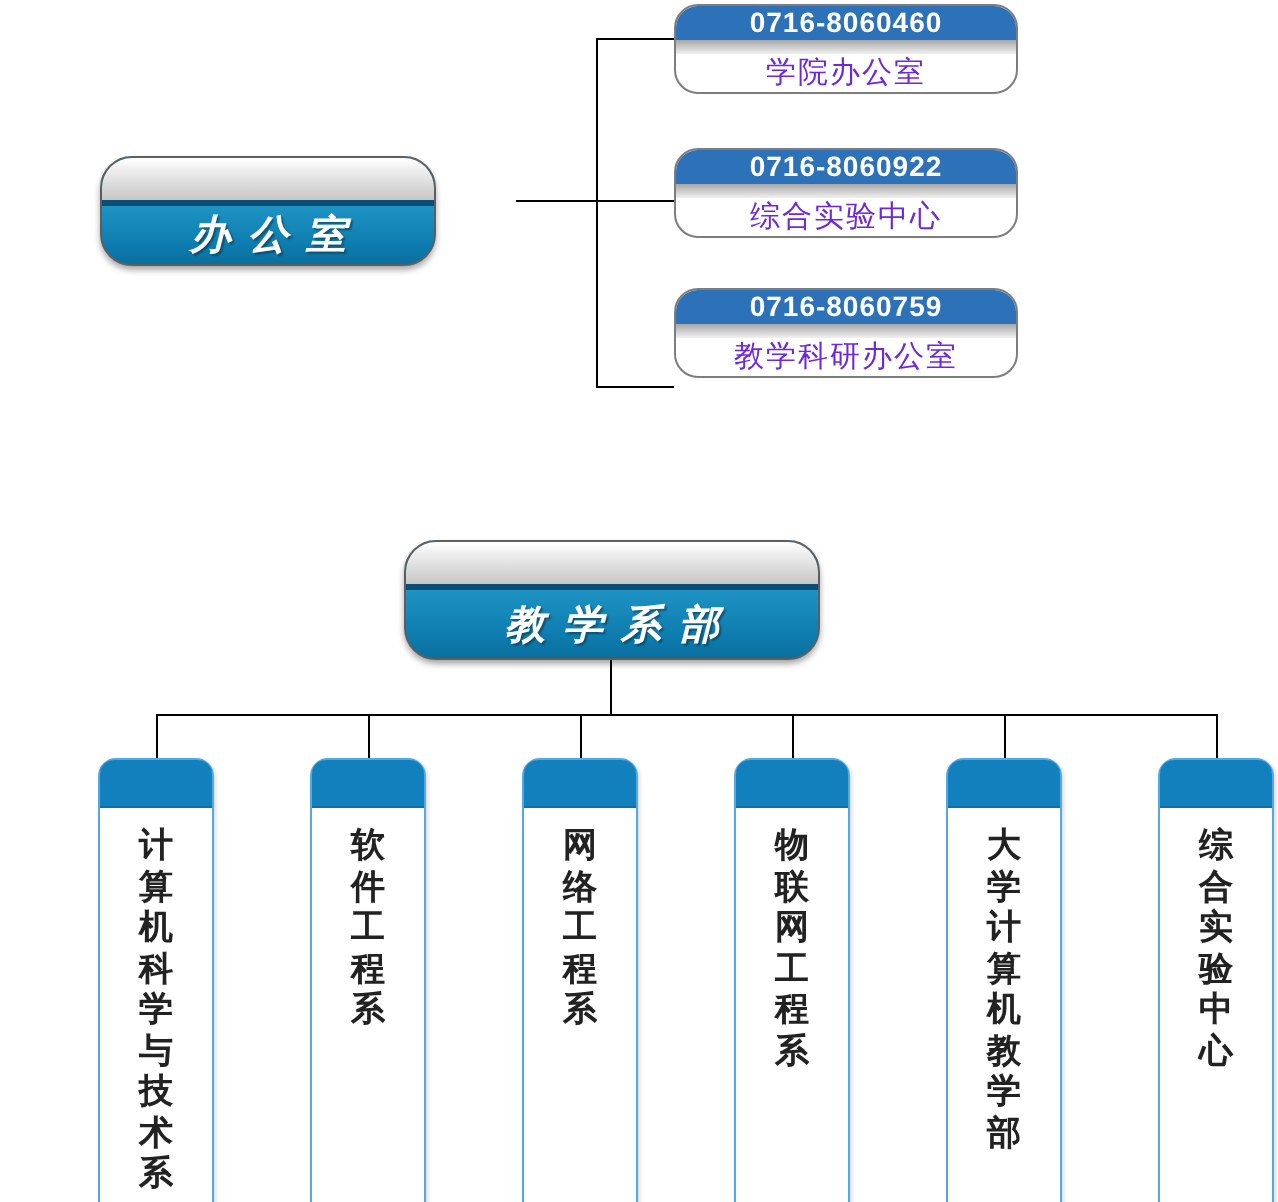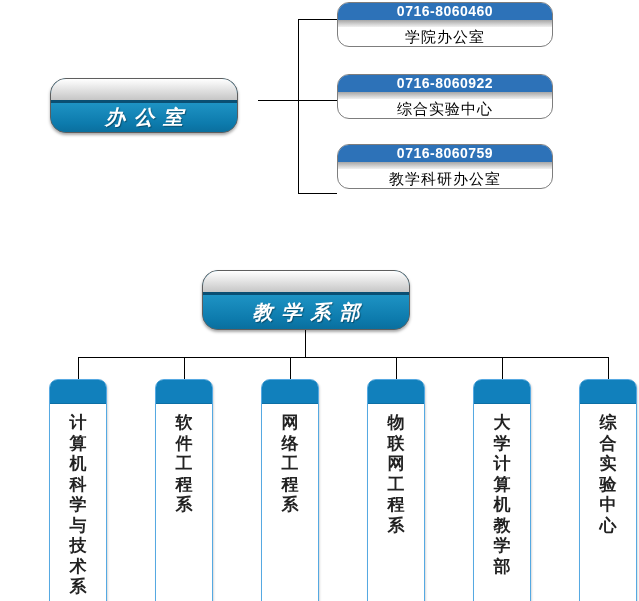--- a/index.html
+++ b/index.html
@@ -24,30 +24,30 @@
     display:flex;align-items:center;justify-content:center;
   }
   .node-label{
     color:#ffffff;font-size:20px;font-weight:bold;font-style:italic;
     font-family:"DejaVu Serif", serif;letter-spacing:9px;text-indent:9px;
     text-shadow:1px 1px 1px rgba(0,0,0,0.35);white-space:nowrap;
   }
 
   
   .pbox{
-    position:absolute;left:337px;width:216px;height:45px;box-sizing:border-box;
+    position:absolute;left:337px;width:172px;height:45px;box-sizing:border-box;
     border:1px solid #7d7d7d;border-radius:12px;overflow:hidden;background:#ffffff;
   }
   .pbox-header{
     height:17px;background:#2d72b8;color:#ffffff;font-size:14px;line-height:17px;
     text-align:center;font-weight:bold;letter-spacing:0.5px;
   }
   .pbox-band{height:7px;background:linear-gradient(#a6a6a6,#f1f1f1);}
   .pbox-label{
-    height:19px;line-height:19px;text-align:center;color:#000000;
+    height:19px;line-height:19px;text-align:center;color:#6d28d9;
     font-size:15px;letter-spacing:1px;white-space:nowrap;
   }
 
   
   .dept{
     position:absolute;top:379px;width:58px;height:276px;box-sizing:border-box;
     border:1px solid #55a9e2;border-radius:9px 9px 7px 7px;background:#ffffff;
     box-shadow:1px 1px 2px rgba(0,0,0,0.15);
   }
   .dept-header{
@@ -63,21 +63,21 @@
 </head>
 <body>
 
 <div class="canvas">
 
   <div class="line h" style="left:258px;top:100px;width:79px;"></div>
   <div class="line v" style="left:298px;top:19px;height:175px;"></div>
   <div class="line h" style="left:298px;top:19px;width:39px;"></div>
   <div class="line h" style="left:298px;top:193px;width:39px;"></div>
 
-  <div class="node-blue" style="left:50px;top:78px;width:188px;height:55px;">
+  <div class="node-blue" style="left:50px;top:78px;width:168px;height:55px;">
     <div class="node-gloss"></div>
     <div class="node-sep"></div>
     <div class="node-body">
       <span class="node-label">办公室</span>
     </div>
   </div>
 
   <div class="pbox" style="top:2px;">
     <div class="pbox-header">0716-8060460</div>
     <div class="pbox-band"></div>

